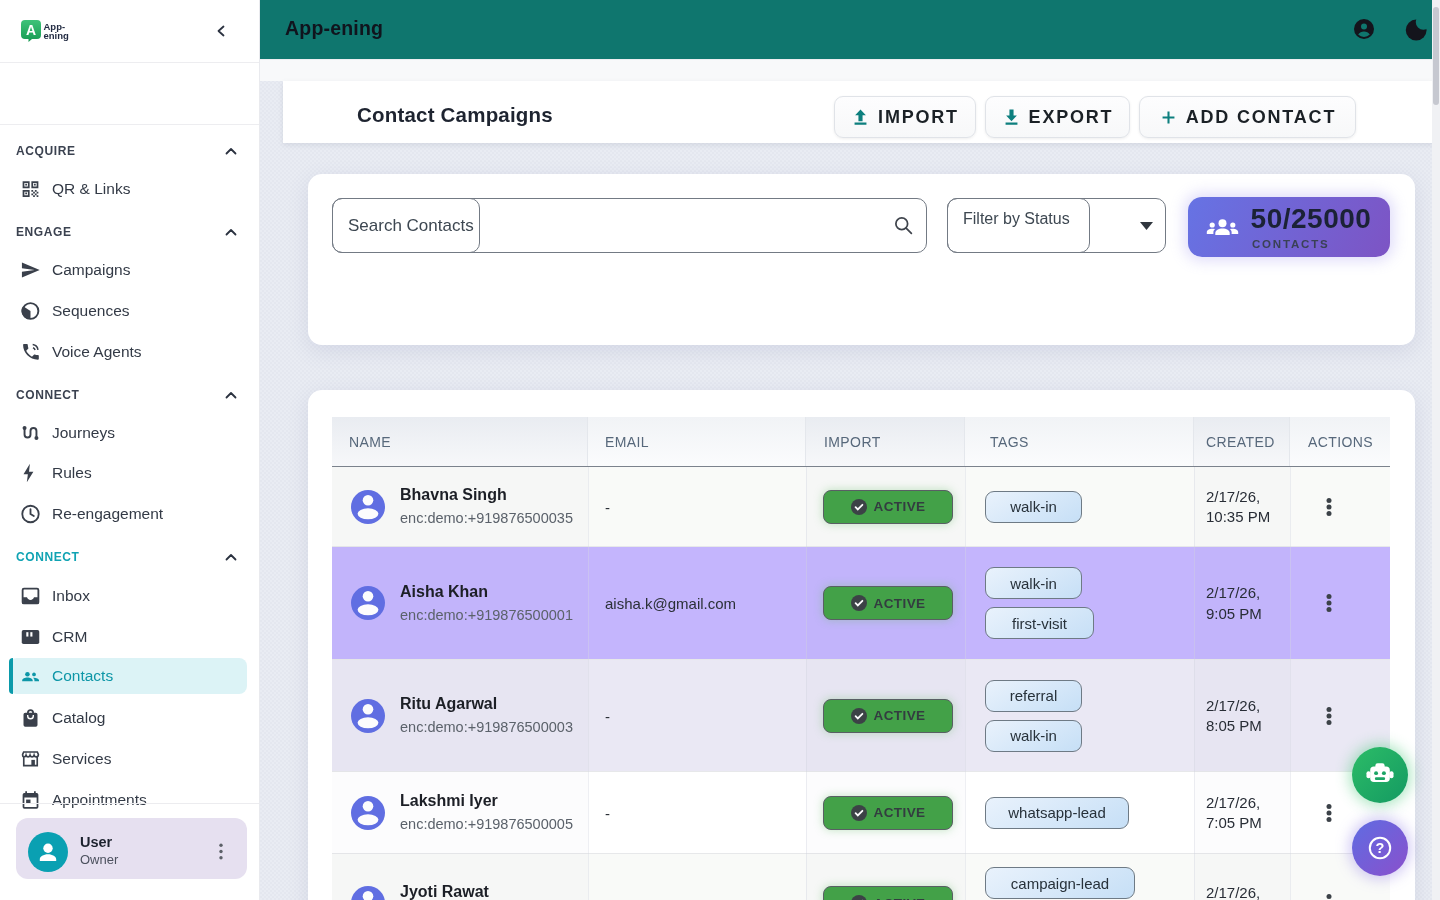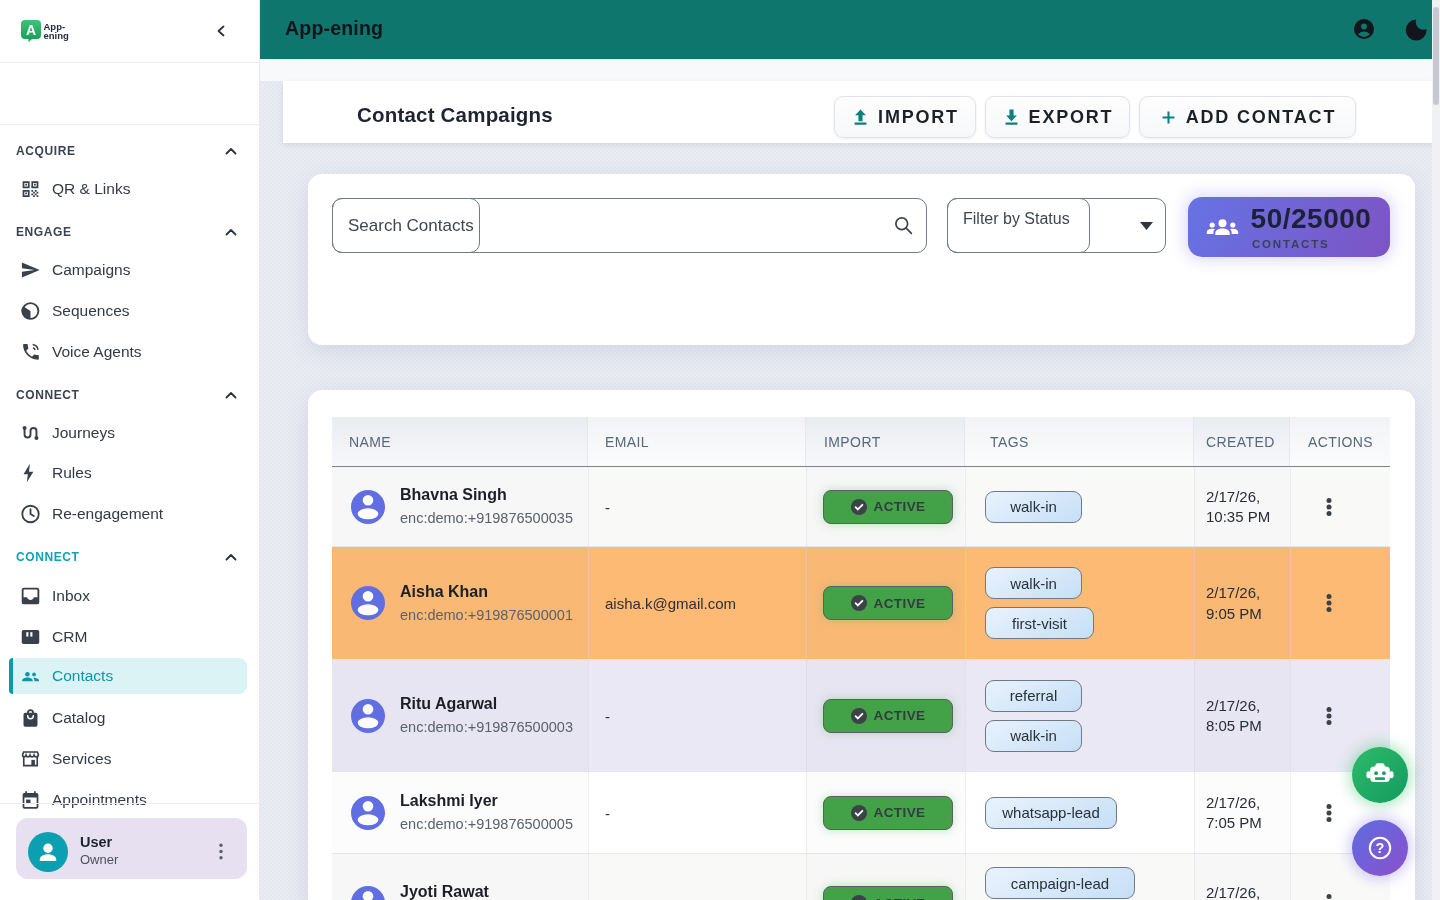--- a/index.html
+++ b/index.html
@@ -320,21 +320,21 @@
       <div class="cdate" style="top:50%">2/17/26,<br>10:35 PM</div>
       <svg class="dots" style="top:50%" width="6" height="18" viewBox="0 0 6 18">
           <g fill="#3c4248">
             <circle cx="3" cy="2.6" r="2.5"></circle>
             <circle cx="3" cy="9" r="2.5"></circle>
             <circle cx="3" cy="15.4" r="2.5"></circle>
           </g>
         </svg>
     </div>
 
-    <div class="row" style="top:547px;height:113px;background:#fdba74">
+    <div class="row" style="top:547px;height:113px;background:#c4b5fd">
       <svg class="abs" style="left:19px;top:calc(50% - 17px)" width="34" height="34" viewBox="0 0 34 34">
           <circle cx="17" cy="17" r="17" fill="#5f6ee4"></circle>
           <g fill="#fff">
             <circle cx="17" cy="10.3" r="5.3"></circle>
             <ellipse cx="17" cy="23.8" rx="10.4" ry="5.5"></ellipse>
           </g>
         </svg>
       <div class="cname" style="top:calc(50% - 20.5px)">Aisha Khan</div>
       <div class="csub" style="top:calc(50% + 3.5px)">enc:demo:+919876500001</div>
       <div class="cemail" style="top:50%">aisha.k@gmail.com</div>
@@ -398,21 +398,21 @@
       <div class="cname" style="top:calc(50% - 20.5px)">Lakshmi Iyer</div>
       <div class="csub" style="top:calc(50% + 3.5px)">enc:demo:+919876500005</div>
       <div class="cemail" style="top:50%">-</div>
       <div class="pill" style="top:50%">
           <svg width="16" height="16" viewBox="0 0 16 16">
             <circle cx="8" cy="8" r="8" fill="#3a4043"></circle>
             <path d="M4.6 8.2l2.2 2.2 4.6-4.6" stroke="#fff" stroke-width="1.8" fill="none" stroke-linecap="round"></path>
           </svg>
           <span>ACTIVE</span>
         </div>
-      <div class="tag" style="top:calc(50% - 16px);width:132px">whatsapp-lead</div>
+      <div class="tag" style="top:calc(50% - 16px);width:144px">whatsapp-lead</div>
       <div class="cdate" style="top:50%">2/17/26,<br>7:05 PM</div>
       <svg class="dots" style="top:50%" width="6" height="18" viewBox="0 0 6 18">
           <g fill="#3c4248">
             <circle cx="3" cy="2.6" r="2.5"></circle>
             <circle cx="3" cy="9" r="2.5"></circle>
             <circle cx="3" cy="15.4" r="2.5"></circle>
           </g>
         </svg>
     </div>
 

